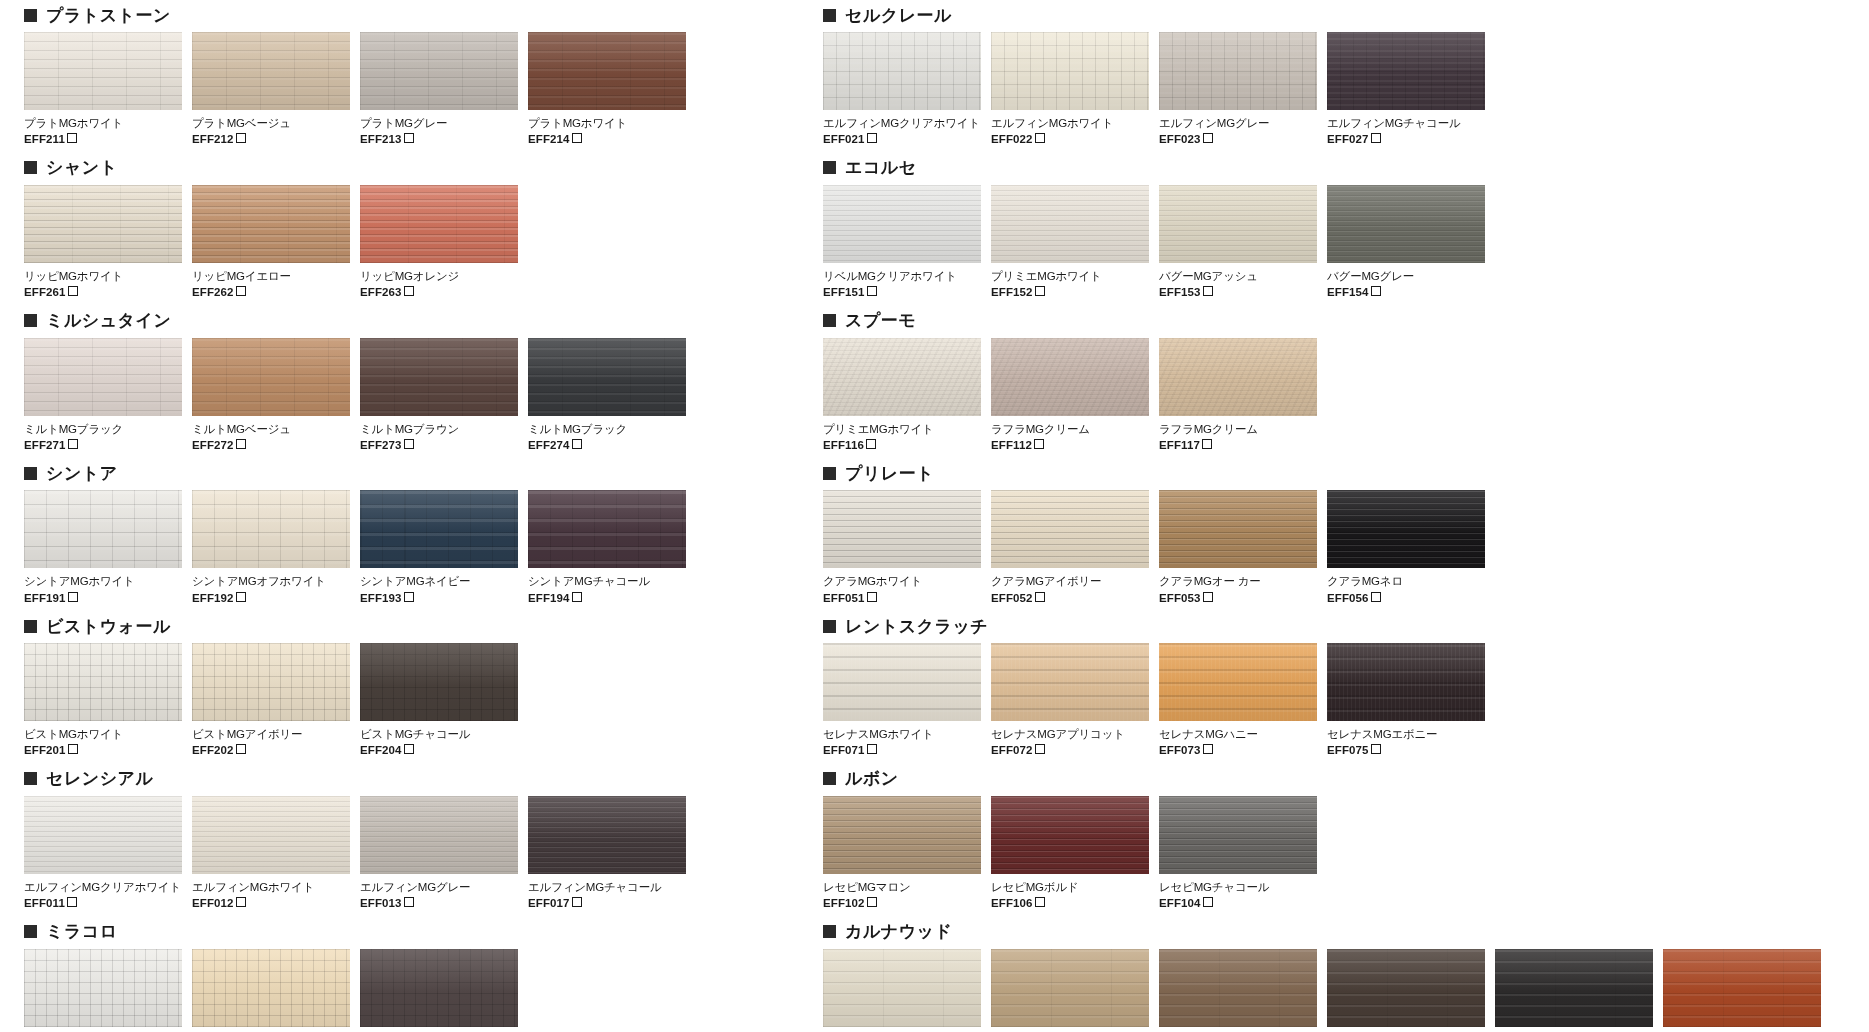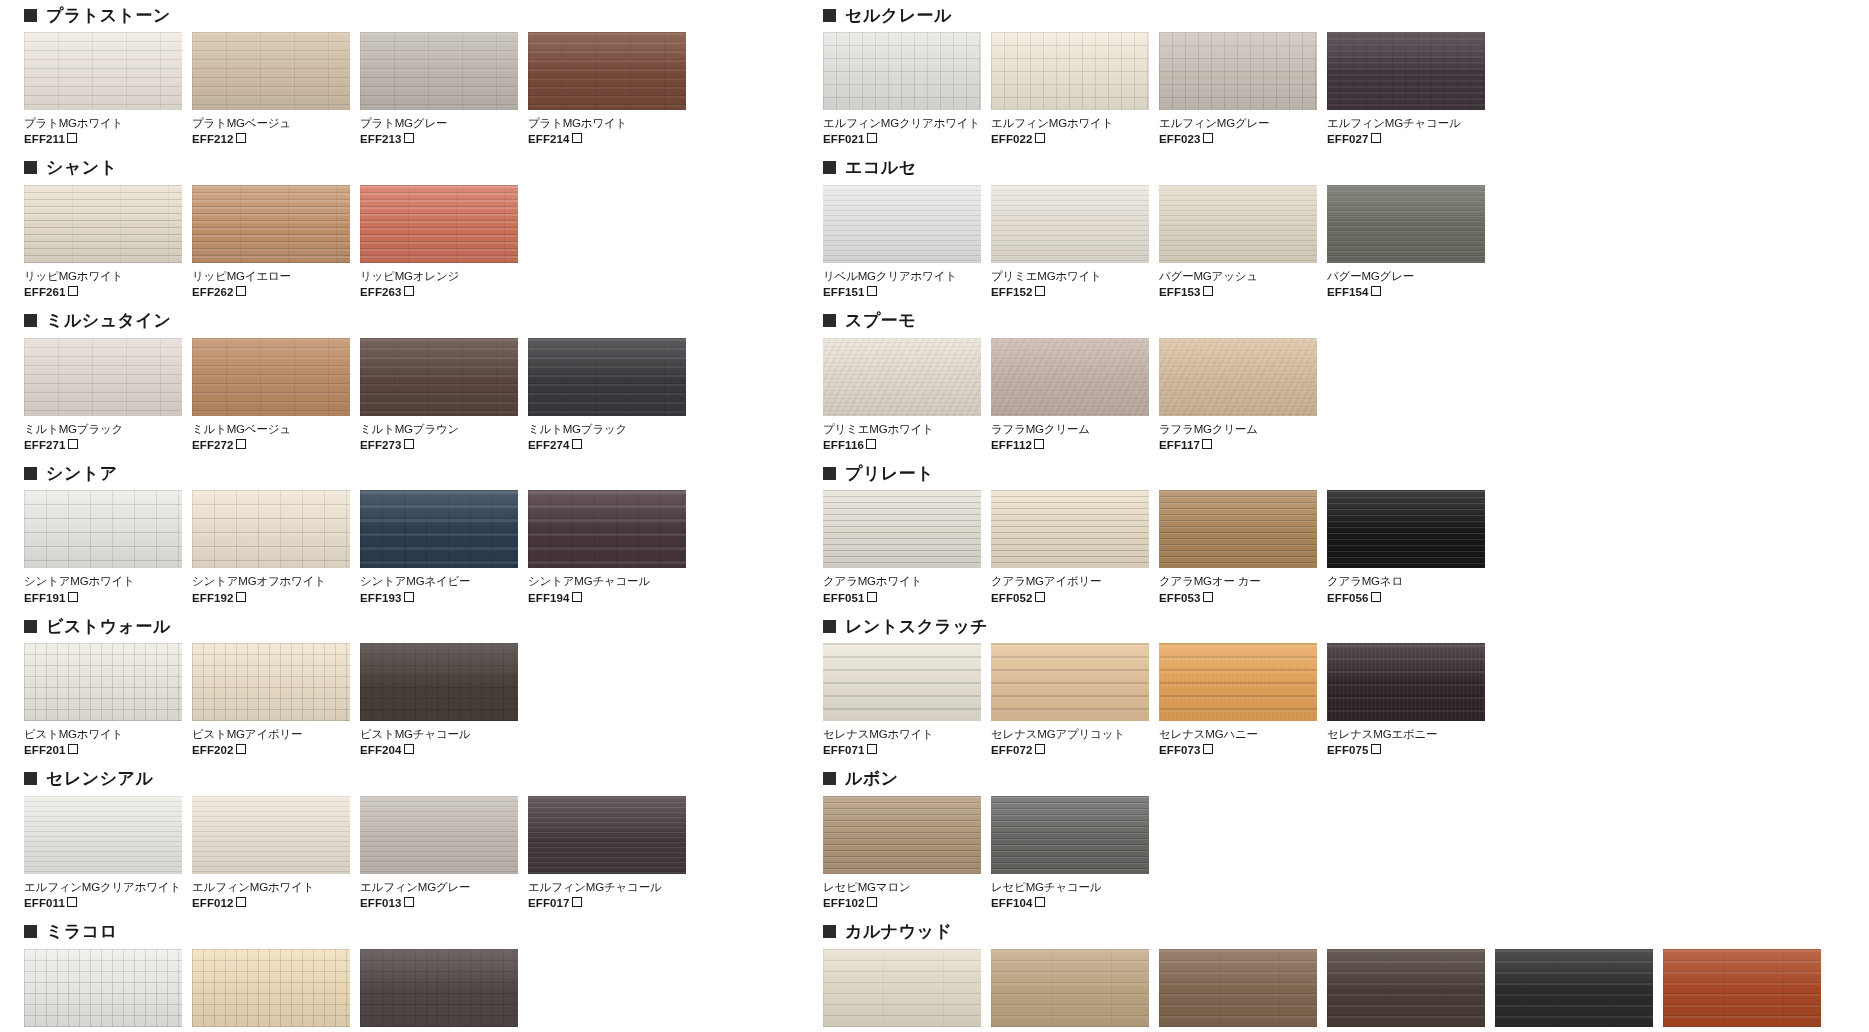--- a/index.html
+++ b/index.html
@@ -604,20 +604,28 @@
         <div class="swatch-row">
           <div class="swatch">
             <div class="swatch-img" style="background: rgb(179, 154, 124);">
               <div class="tex tex-plank"></div>
               <div class="shade"></div>
             </div>
             <div class="swatch-name">レセピMGマロン</div>
             <div class="swatch-code"><span>EFF102</span><span class="box"></span></div>
           </div>
           <div class="swatch">
+            <div class="swatch-img" style="background: rgb(107, 44, 44);">
+              <div class="tex tex-plank"></div>
+              <div class="shade"></div>
+            </div>
+            <div class="swatch-name">レセピMGボルド</div>
+            <div class="swatch-code"><span>EFF106</span><span class="box"></span></div>
+          </div>
+          <div class="swatch">
             <div class="swatch-img" style="background: rgb(108, 106, 103);">
               <div class="tex tex-plank"></div>
               <div class="shade"></div>
             </div>
             <div class="swatch-name">レセピMGチャコール</div>
             <div class="swatch-code"><span>EFF104</span><span class="box"></span></div>
           </div>
         </div>
       </div>
       <div class="series">

